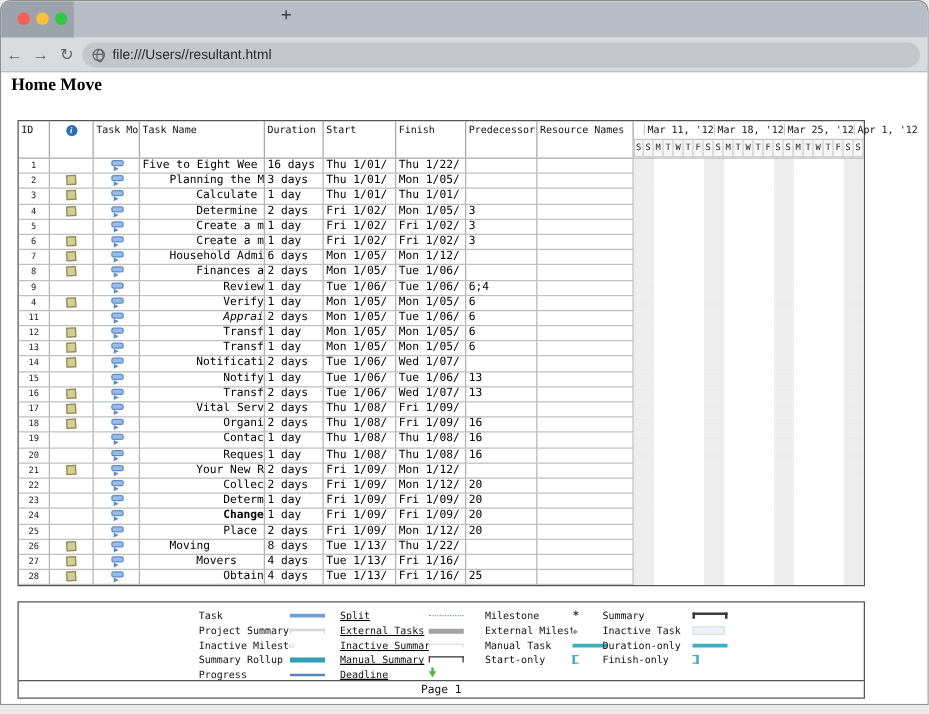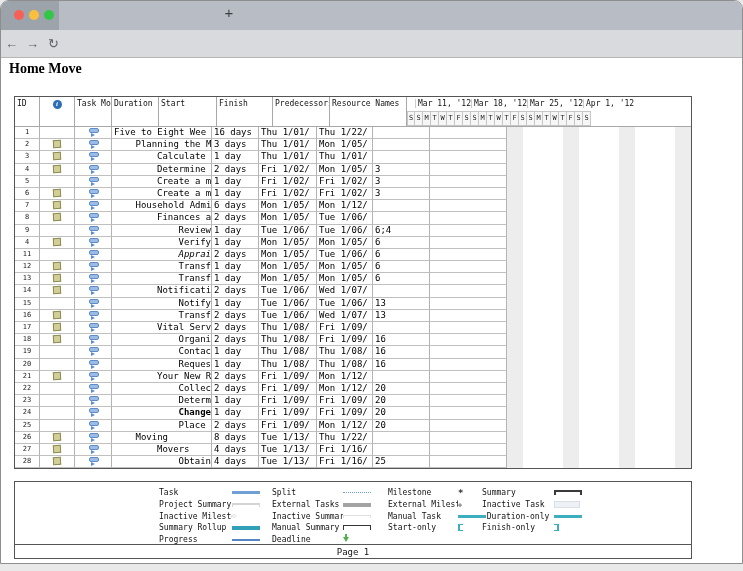--- a/index.html
+++ b/index.html
@@ -116,31 +116,36 @@
       <span class="traffic t-red"></span>
       <span class="traffic t-yellow"></span>
       <span class="traffic t-green"></span>
     </div>
     <div class="newtab">+</div>
   </div>
   <div class="toolbar">
     <span class="nav-btn">←</span>
     <span class="nav-btn">→</span>
     <span class="nav-btn">↻</span>
+    <div class="url-pill">
+      <span class="globe"></span>
+      <span class="url-text">file:///Users//resultant.html</span>
+    </div>
   </div>
 
   <div class="content">
     <div class="doc-title">Home Move</div>
 
     <div class="gantt">
       <div class="thead">
         <div class="hcells">
             <div class="hcell" style="width: 25px;"><span>ID</span></div>
             <div class="hcell center" style="width: 35px;"><span class="info-icon">i</span></div>
             <div class="hcell" style="width: 37px;"><span>Task Mode</span></div>
+            <div class="hcell" style="width: 100px;"><span>Task Name</span></div>
             <div class="hcell" style="width: 47px;"><span>Duration</span></div>
             <div class="hcell" style="width: 58px;"><span>Start</span></div>
             <div class="hcell" style="width: 56px;"><span>Finish</span></div>
             <div class="hcell" style="width: 57px;"><span>Predecessors</span></div>
             <div class="hcell" style="width: 77px;"><span>Resource Names</span></div>
           </div>
         <div class="chart-head">
           <div>
               <span class="week-label" style="left: 8px;">Mar 11, '12</span>
               <span class="week-label" style="left: 64px;">Mar 18, '12</span>
@@ -541,21 +546,21 @@
                 <span class="shape-bar-teal-thick"></span>
               </span>
             </div>
             <div class="lrow">
               <span class="llabel" style="width: 73px;">Progress</span>
               <span class="sym">
                 <span class="shape-line-blue"></span>
               </span>
             </div>
           </div>
-          <div class="lcol" style="left: 257px;">
+          <div class="lcol" style="left: 257px; text-decoration: underline;">
             <div class="lrow">
               <span class="llabel" style="width: 71px;">Split</span>
               <span class="sym">
                 <span class="shape-dotted-blue"></span>
               </span>
             </div>
             <div class="lrow">
               <span class="llabel" style="width: 71px;">External Tasks</span>
               <span class="sym">
                 <span class="shape-bar-gray"></span>
@@ -613,21 +618,21 @@
                 <span class="shape-bracket-dark"></span>
               </span>
             </div>
             <div class="lrow">
               <span class="llabel" style="width: 72px;">Inactive Task</span>
               <span class="sym">
                 <span class="shape-box-light"></span>
               </span>
             </div>
             <div class="lrow">
-              <span class="llabel" style="width: 72px; text-align: center;">Duration-only</span>
+              <span class="llabel" style="width: 72px;">Duration-only</span>
               <span class="sym">
                 <span class="shape-line-teal"></span>
               </span>
             </div>
             <div class="lrow">
               <span class="llabel" style="width: 72px;">Finish-only</span>
               <span class="sym">
                 <span class="shape-end-bracket"></span>
               </span>
             </div>

